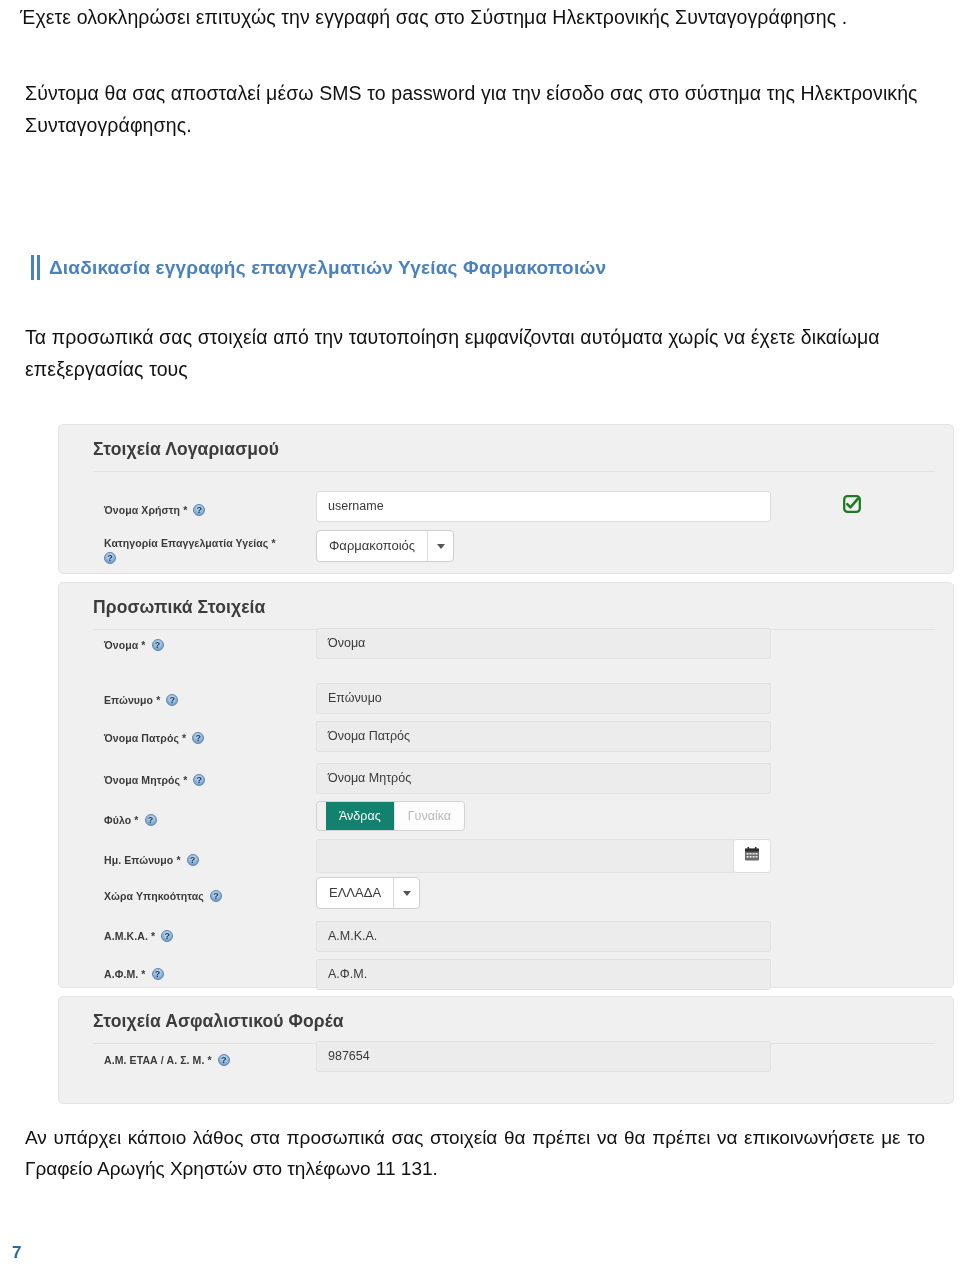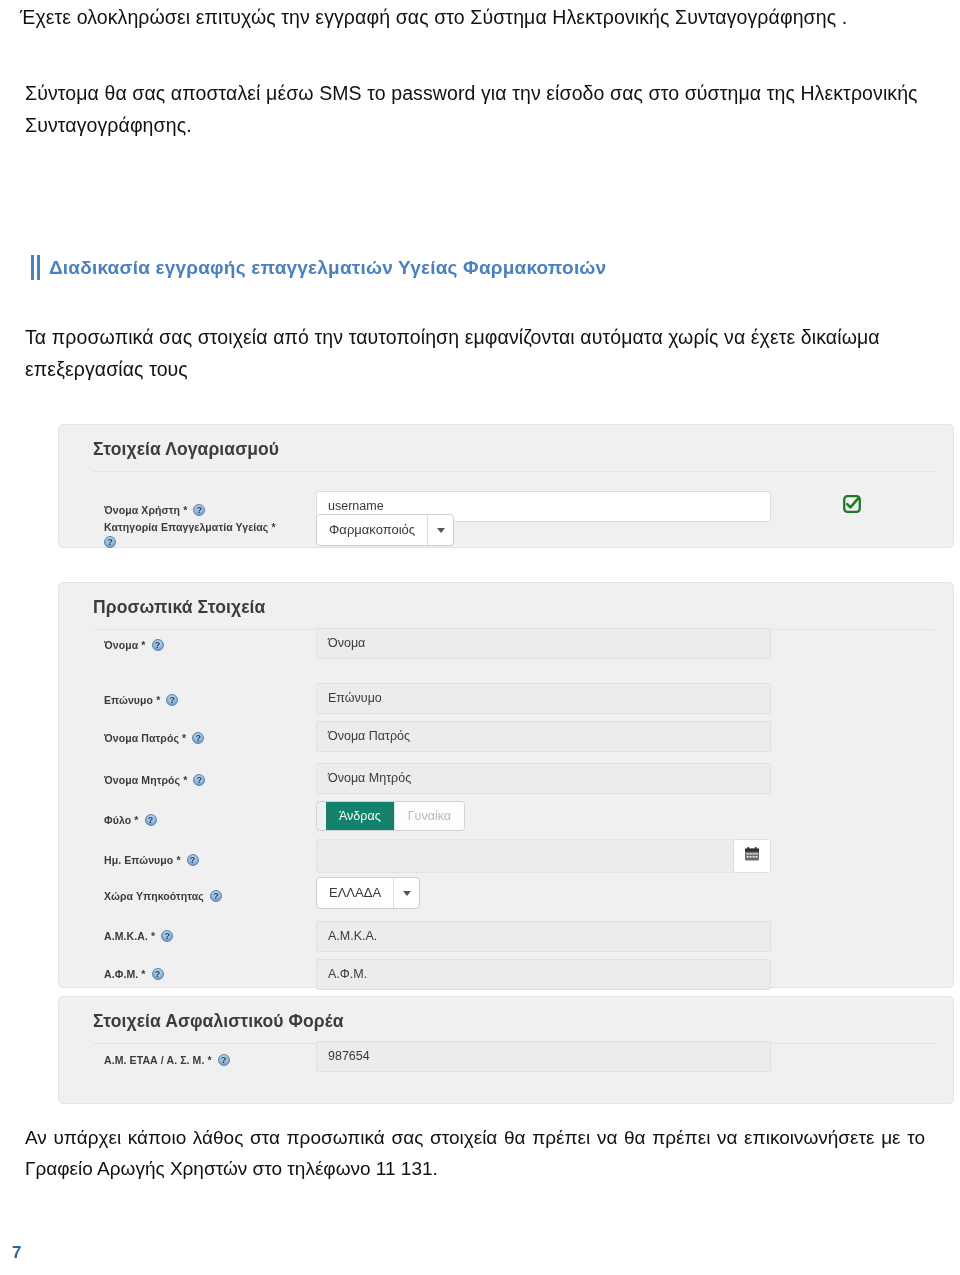--- a/index.html
+++ b/index.html
@@ -76,21 +76,21 @@
   }
 
   .panel {
     background: #f0f0f0;
     border: 1px solid #e4e4e4;
     border-radius: 5px;
     position: absolute;
     left: 0;
     width: 896px;
   }
-  #panel-account   { top: 0px;   height: 124px; }
+  #panel-account   { top: 0px;   height: 150px; }
   #panel-personal  { top: 158px; height: 406px; }
   #panel-insurance { top: 572px; height: 108px; }
 
   .panel-title {
     position: absolute;
     left: 34px;
     top: 14px;
     font-size: 17.5px;
     font-weight: bold;
     color: #3c3c3c;
@@ -322,21 +322,21 @@
       </div>
       <div class="text-input" style="top:0px;">username</div>
       <span id="valid-icon">
         <svg width="18" height="18" viewBox="0 0 18 18">
           <rect x="1.2" y="1.2" width="15.6" height="15.6" rx="3.2" ry="3.2" fill="none" stroke="#1e7a24" stroke-width="2.3"></rect>
           <path d="M4.3 9.2 L7.4 12.3 L15.2 3.4" fill="none" stroke="#1e7a24" stroke-width="2.6" stroke-linecap="round" stroke-linejoin="round"></path>
         </svg>
       </span>
     </div>
 
-    <div class="field-row" style="top:89px;">
+    <div class="field-row" style="top:105px;">
       <div class="field-label" style="top:6px;">
         <span>Κατηγορία Επαγγελματία Υγείας</span>
         <span class="req">*</span>
         <br>
         <span class="help-icon" style="margin-left:0;"></span>
       </div>
       <div class="select-box" style="top:0px;">
         <span class="sel-value">Φαρμακοποιός</span>
         <span class="sel-arrow"></span>
       </div>

